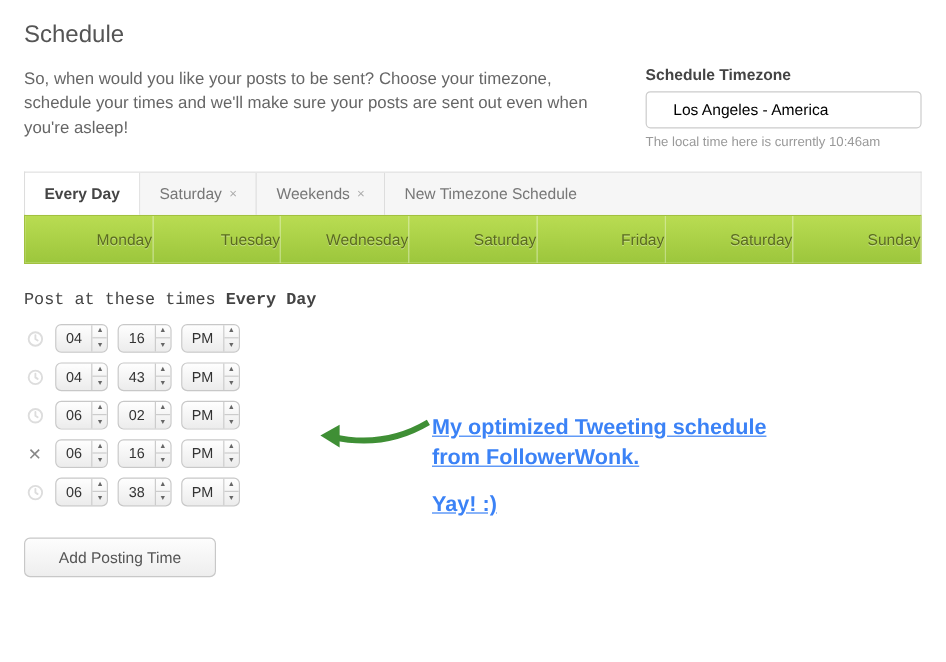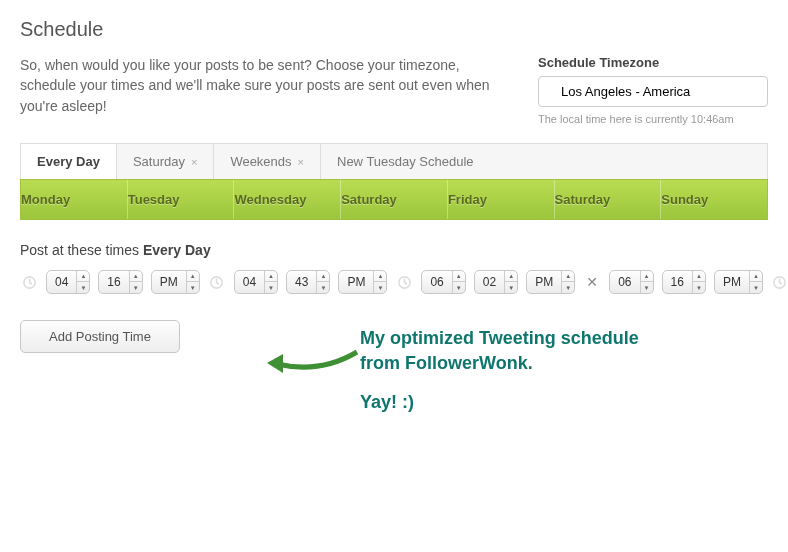--- a/index.html
+++ b/index.html
@@ -10,34 +10,34 @@
   .tz-block { width: 230px; }
   .tz-label { font-weight: 700; font-size: 13px; color: #444; margin-bottom: 6px; }
   .tz-input { width: 100%; border: 1px solid #ccc; border-radius: 4px; padding: 7px 22px; font-size: 13px; background: #fff; }
   .tz-hint { font-size: 11px; color: #999; margin-top: 6px; }
   .tabs { display: flex; border: 1px solid #ddd; border-bottom: none; }
   .tab { padding: 10px 16px; font-size: 13px; color: #777; background: #f6f6f6; border-right: 1px solid #ddd; cursor: pointer; display: flex; align-items: center; gap: 6px; }
   .tab:last-child { border-right: none; flex: 1; }
   .tab.active { background: #fff; color: #444; font-weight: 700; }
   .tab-x { color: #aaa; font-size: 11px; }
   .daybar { display: flex; border: 1px solid #a2c13f; }
-  .day { flex: 1; text-align: left; padding: 12px 0; font-size: 13px; font-weight: 700; color: #5a6b1f; background: linear-gradient(#b9dc52, #9cc63c); border-right: 1px solid rgba(255,255,255,0.35); text-shadow: 0 1px 0 rgba(255,255,255,0.4); cursor: pointer; }
+  .day { flex: 1; text-align: right; padding: 12px 0; font-size: 13px; font-weight: 400; color: #5a6b1f; background: linear-gradient(#b9dc52, #9cc63c); border-right: 1px solid rgba(255,255,255,0.35); text-shadow: 0 1px 0 rgba(255,255,255,0.4); cursor: pointer; }
   .day:last-child { border-right: none; }
-  .post-label { margin: 22px 0 12px; font-size: 14px; color: #444; }
+  .post-label { margin: 22px 0 12px; font-size: 14px; color: #444; font-family: Liberation Mono, monospace; }
   .post-label strong { font-weight: 700; }
-  .time-rows { display: flex; flex-direction: row; gap: 8px; position: relative; }
+  .time-rows { display: flex; flex-direction: column; gap: 8px; position: relative; }
   .time-row { display: flex; align-items: center; gap: 8px; }
   .row-icon { width: 18px; height: 18px; display: flex; align-items: center; justify-content: center; color: #ccc; }
   .row-icon.x { color: #888; font-size: 14px; cursor: pointer; }
   .stepper { display: inline-flex; align-items: center; border: 1px solid #c8c8c8; border-radius: 5px; background: linear-gradient(#fefefe, #ececec); height: 24px; overflow: hidden; }
   .stepper-val { padding: 0 8px; font-size: 12px; color: #333; min-width: 26px; text-align: center; }
   .stepper-btns { display: flex; flex-direction: column; border-left: 1px solid #ccc; }
   .stp { width: 12px; height: 12px; display: flex; align-items: center; justify-content: center; font-size: 6px; color: #666; cursor: pointer; }
   .stp:first-child { border-bottom: 1px solid #ccc; }
-  .annot { position: absolute; left: 340px; top: 56px; color: #0f766e; font-size: 18px; font-weight: 700; text-shadow: 1px 1px 0 #fff, -1px -1px 0 #fff, 1px -1px 0 #fff, -1px 1px 0 #fff; line-height: 1.4; }
+  .annot { position: absolute; left: 340px; top: 74px; color: #3b82f6; font-size: 18px; font-weight: 700; text-shadow: 1px 1px 0 #fff, -1px -1px 0 #fff, 1px -1px 0 #fff, -1px 1px 0 #fff; line-height: 1.4; text-decoration: underline; }
   .arrow { position: absolute; left: 245px; top: 76px; pointer-events: none; }
   .add-btn { margin-top: 26px; padding: 8px 28px; font-size: 13px; color: #555; background: linear-gradient(#fdfdfd, #eee); border: 1px solid #c8c8c8; border-radius: 5px; cursor: pointer; }
 </style>
 </head>
 <body>
 
 
 
 <h1>Schedule</h1>
 
@@ -56,21 +56,21 @@
     </div>
   <div class="tab">
       <span>Saturday</span>
       <span class="tab-x">×</span>
     </div>
   <div class="tab">
       <span>Weekends</span>
       <span class="tab-x">×</span>
     </div>
   <div class="tab">
-      <span>New Tuesday Schedule</span>
+      <span>New Timezone Schedule</span>
     </div>
 </div>
 
 <div class="daybar">
   <div class="day">Monday</div>
   <div class="day">Tuesday</div>
   <div class="day">Wednesday</div>
   <div class="day">Saturday</div>
   <div class="day">Friday</div>
   <div class="day">Saturday</div>

